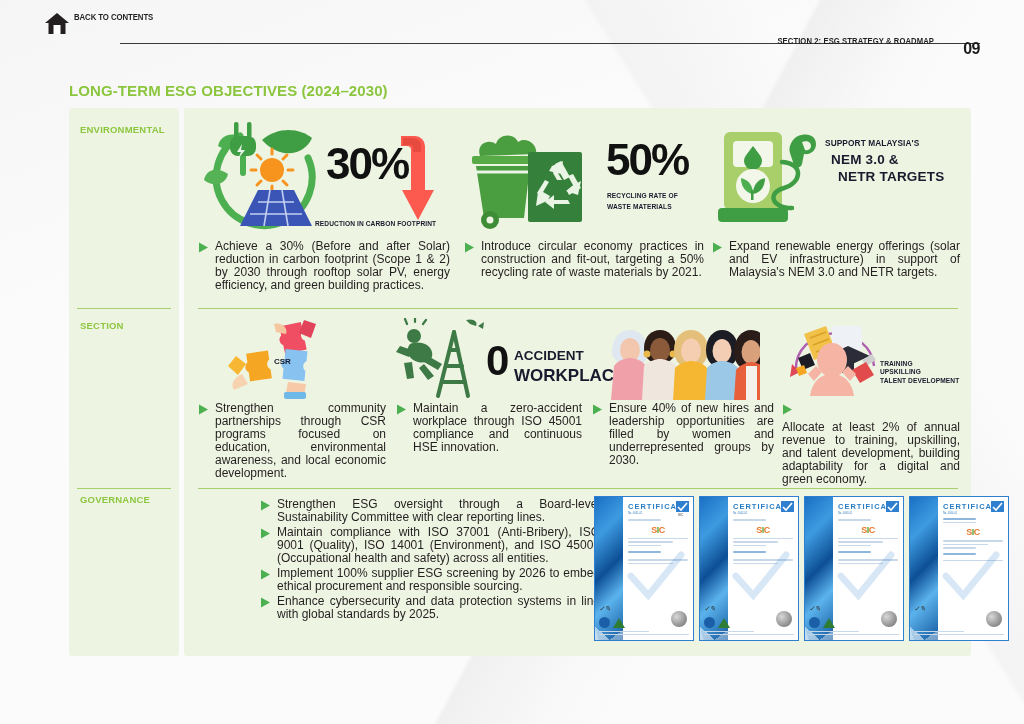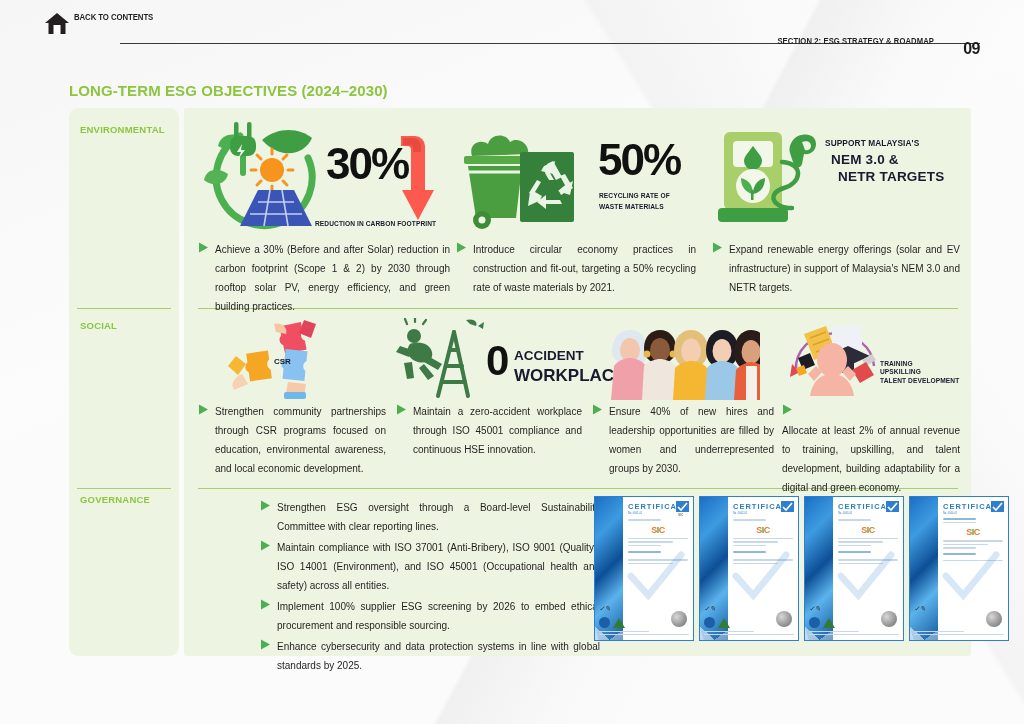--- a/index.html
+++ b/index.html
@@ -52,21 +52,21 @@
   .main-title {
     position: absolute; left: 69px; top: 82px;
     font-size: 15px; font-weight: 700; color: #8cc63e;
     letter-spacing: 0.1px;
   }
 
   
   .board { position: absolute; left: 69px; top: 108px; width: 902px; height: 548px; }
   .cat-panel {
     position: absolute; left: 0; top: 0; width: 110px; height: 548px;
-    background: #eef4e2; border-radius: 9px; padding-left: 44px;
+    background: #eef4e2; border-radius: 3px; padding-left: 44px;
   }
   .cat-label {
     position: absolute; left: 11px;
     font-size: 9.5px; font-weight: 700; color: #8cc63e; letter-spacing: 0.2px;
   }
   .cat-divider {
     position: absolute; left: 8px; width: 94px; height: 1px; background: #a8cf6e;
   }
 
   .content-panel {
@@ -76,21 +76,21 @@
   .row-divider {
     position: absolute; height: 1px; background: #a8cf6e;
   }
 
   
   .bullet-row { display: flex; gap: 6px; align-items: flex-start; }
   .arrow {
     flex: 0 0 auto; width: 11px; height: 11px; margin-top: 1.5px;
   }
   .bullet-text {
-    font-size: 10px; line-height: 19px; color: #231f20;
+    font-size: 12px; line-height: 13px; color: #231f20;
     text-align: justify; text-justify: inter-word;
     font-family: "Liberation Sans", sans-serif;
   }
 
   .col { position: absolute; }
   .icon-area { position: relative; }
 
   
   .stat-big {
     font-family: "Liberation Sans", sans-serif;
@@ -182,21 +182,21 @@
     <div class="page-number">09</div>
   </div>
 
   <div class="main-title">LONG-TERM ESG OBJECTIVES (2024–2030)</div>
 
   <div class="board">
 
     <div class="cat-panel">
       <div class="cat-label" style="top:16px">ENVIRONMENTAL</div>
       <div class="cat-divider" style="top:200px"></div>
-      <div class="cat-label" style="top:212px">SOCIAL</div>
+      <div class="cat-label" style="top:212px">SECTION</div>
       <div class="cat-divider" style="top:380px"></div>
       <div class="cat-label" style="top:386px">GOVERNANCE</div>
     </div>
 
     <div class="content-panel">
 
       <div class="row-divider" style="left:14px; width:760px; top:200px;"></div>
       <div class="row-divider" style="left:14px; width:760px; top:380px;"></div>
 
       <div class="col" style="left:14px; top:8px; width:252px;">
@@ -240,21 +240,21 @@
           <div class="stat-sub" style="position:absolute;left:117px;top:104px;white-space:nowrap;">REDUCTION IN CARBON FOOTPRINT</div>
         </div>
         <div class="bullet-row" style="margin-top:6px;">
           <svg class="arrow" viewBox="0 0 11 11">
             <path d="M1 0.5 L10 5.5 L1 10.5 Z" fill="#4caf50"></path>
           </svg>
           <div class="bullet-text">Achieve a 30% (Before and after Solar) reduction in carbon footprint (Scope 1 &amp; 2) by 2030 through rooftop solar PV, energy efficiency, and green building practices.</div>
         </div>
       </div>
 
-      <div class="col" style="left:272px; top:8px; width:240px;">
+      <div class="col" style="left:280px; top:8px; width:240px;">
         <div class="icon-area" style="height:118px;">
           <svg width="140" height="100" viewBox="0 0 140 100" style="position:absolute;left:4px;top:18px;">
             <path d="M12 22 c-4 -12 8 -18 16 -12 c2 -10 18 -12 22 -2 c8 -6 20 2 18 12 z" fill="#4a9e3f"></path>
             <rect x="4" y="22" width="60" height="8" rx="2" fill="#57ab46"></rect>
             <path d="M8 32 L62 32 L56 84 L16 84 Z" fill="#4a9e3f"></path>
             <line x1="7" y1="38" x2="63" y2="38" stroke="#e9f4e4" stroke-width="3"></line>
             <circle cx="22" cy="86" r="9" fill="#3e8c36"></circle>
             <circle cx="22" cy="86" r="3.5" fill="#eef4e2"></circle>
             <rect x="60" y="18" width="54" height="70" rx="2" fill="#35803a"></rect>
             <g fill="#e9f4e4">

